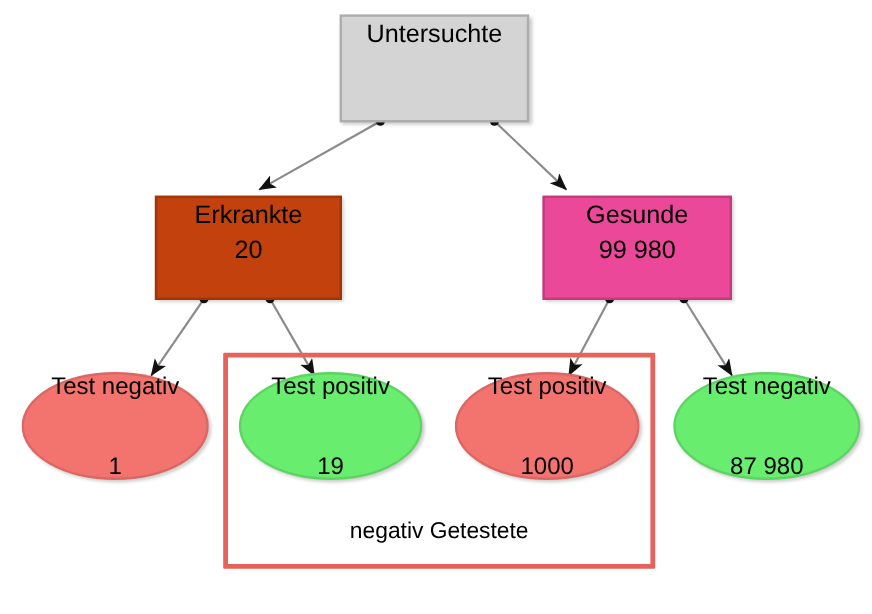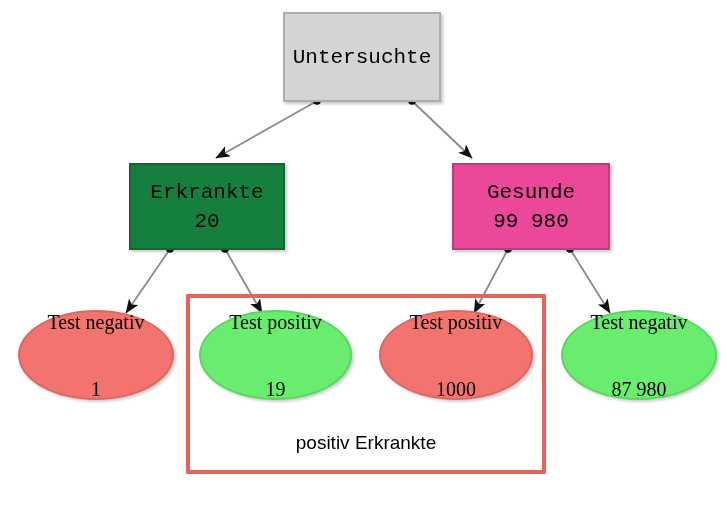--- a/index.html
+++ b/index.html
@@ -44,43 +44,42 @@
     white-space: pre-line;
   }
 
   
   .node-rect {
     position: absolute;
     box-sizing: border-box;
     display: flex;
     flex-direction: column;
     align-items: center;
-    justify-content: center;
     text-align: center;
     color: #000000;
-    font-family: Liberation Mono, monospace;
+    font-family: Liberation Sans, sans-serif;
     font-size: 21px;
     line-height: 29px;
     border: 2px solid rgba(0,0,0,0.18);
     box-shadow: 2px 2px 3px rgba(0,0,0,0.22);
   }
   .node-rect .l1 { display: block; }
   .node-rect .l2 { display: block; }
 
   
   .node-ellipse {
     position: absolute;
     box-sizing: border-box;
     display: flex;
     flex-direction: column;
     align-items: center;
     justify-content: center;
     text-align: center;
     color: #000000;
-    font-family: Liberation Serif, serif;
+    font-family: Liberation Sans, sans-serif;
     font-size: 20px;
     line-height: 28px;
     border-radius: 50%;
     border: 2px solid rgba(0,0,0,0.10);
     box-shadow: 2px 2px 3px rgba(0,0,0,0.20);
     gap: 39px;
   }
 </style>
 </head>
 <body>
@@ -121,28 +120,28 @@
 
     <g>
       <line x1="570" y1="249" x2="610" y2="313" stroke="#8a8a8a" stroke-width="1.8" marker-end="url(#arrowhead)"></line>
       <circle cx="570" cy="249" r="3.8" fill="#111111"></circle>
     </g>
   </svg>
 
   <div class="group-box" style="left:186px; top:294px; width:360px; height:180px;"></div>
 
   <div class="group-caption" style="left:206px; top:404px; width:320px;">
-    <div>positiv Erkrankte</div>
+    <div>negativ Getestete</div>
   </div>
 
   <div class="node-rect" style="left:283px; top:12px; width:158px; height:90px; background:#d4d4d4;">
     <span class="l1">Untersuchte</span>
   </div>
 
-  <div class="node-rect" style="left:129px; top:163px; width:156px; height:87px; background:#15803d;">
+  <div class="node-rect" style="left:129px; top:163px; width:156px; height:87px; background:#c2410c;">
     <span class="l1">Erkrankte</span>
     <span class="l2">20</span>
   </div>
 
   <div class="node-rect" style="left:452px; top:163px; width:158px; height:87px; background:#ec4899;">
     <span class="l1">Gesunde</span>
     <span class="l2">99 980</span>
   </div>
 
   <div class="node-ellipse" style="left:18px; top:310px; width:156px; height:90px; background:#f3736f;">

